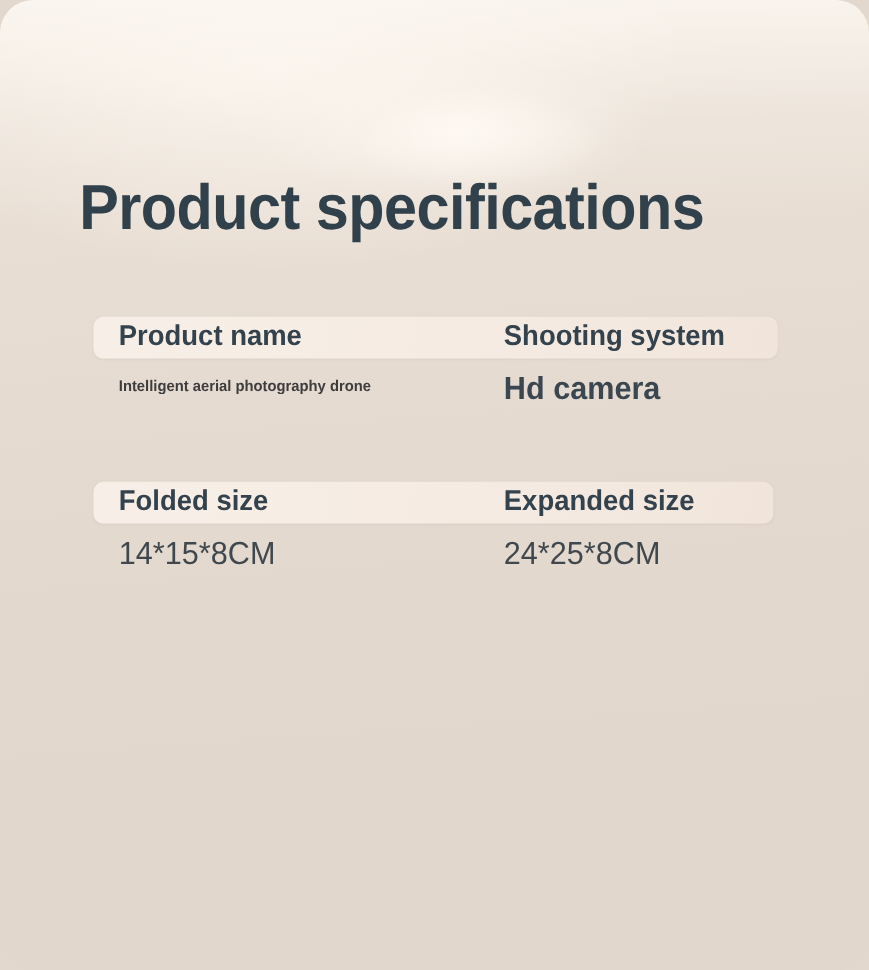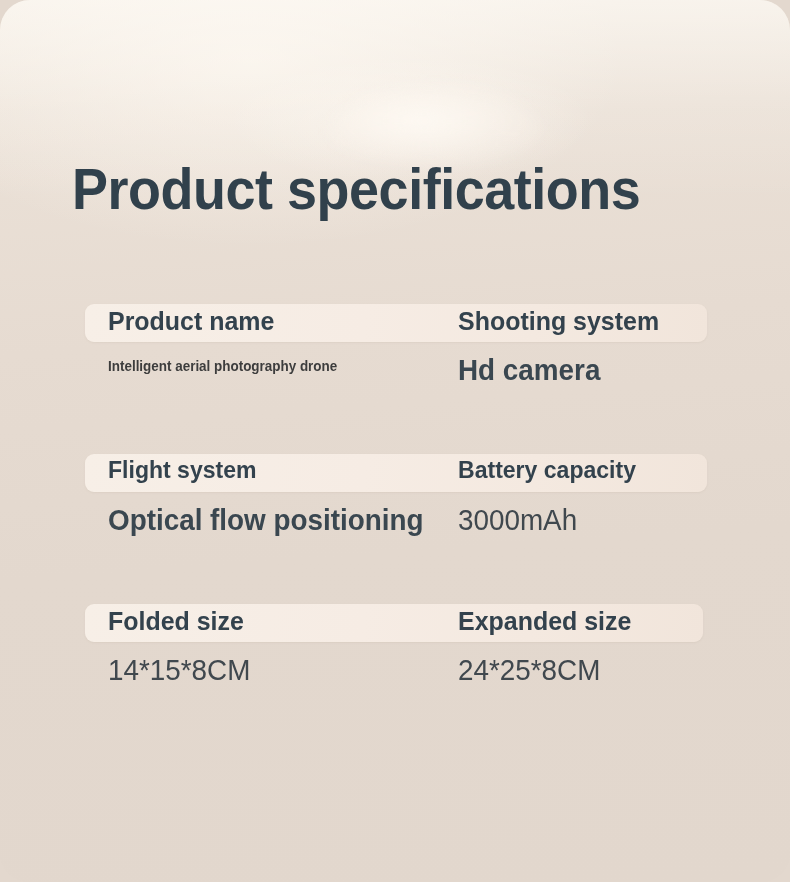--- a/index.html
+++ b/index.html
@@ -55,21 +55,21 @@
     color: #31414c;
     font-family: "Liberation Sans", sans-serif;
     transform: scaleX(0.93);
     transform-origin: left center;
     white-space: nowrap;
   }
 
   .spec-table {
     position: absolute;
     left: 0;
-    top: 296px;
+    top: 280px;
     width: 790px;
   }
 
   .spec-row {
     position: relative;
     height: 150px;
   }
 
   .pill {
     position: absolute;
@@ -131,27 +131,20 @@
   <div class="spec-table">
 
     <div class="spec-row">
       <div class="pill"></div>
       <div class="cell-head left h-26">Product name</div>
       <div class="cell-head right h-26">Shooting system</div>
       <div class="cell-val left s-xs">Intelligent aerial photography drone</div>
       <div class="cell-val right s-md">Hd camera</div>
     </div>
 
-    <div class="spec-row">
-      <div class="pill"></div>
-      <div class="cell-head left h-24">Flight system</div>
-      <div class="cell-head right h-24">Battery capacity</div>
-      <div class="cell-val left s-md">Optical flow positioning</div>
-      <div class="cell-val right s-reg">3000mAh</div>
-    </div>
 
 
     <div class="spec-row">
       <div class="pill short"></div>
       <div class="cell-head left h-26">Folded size</div>
       <div class="cell-head right h-26">Expanded size</div>
       <div class="cell-val left s-reg">14*15*8CM</div>
       <div class="cell-val right s-reg">24*25*8CM</div>
     </div>
 

